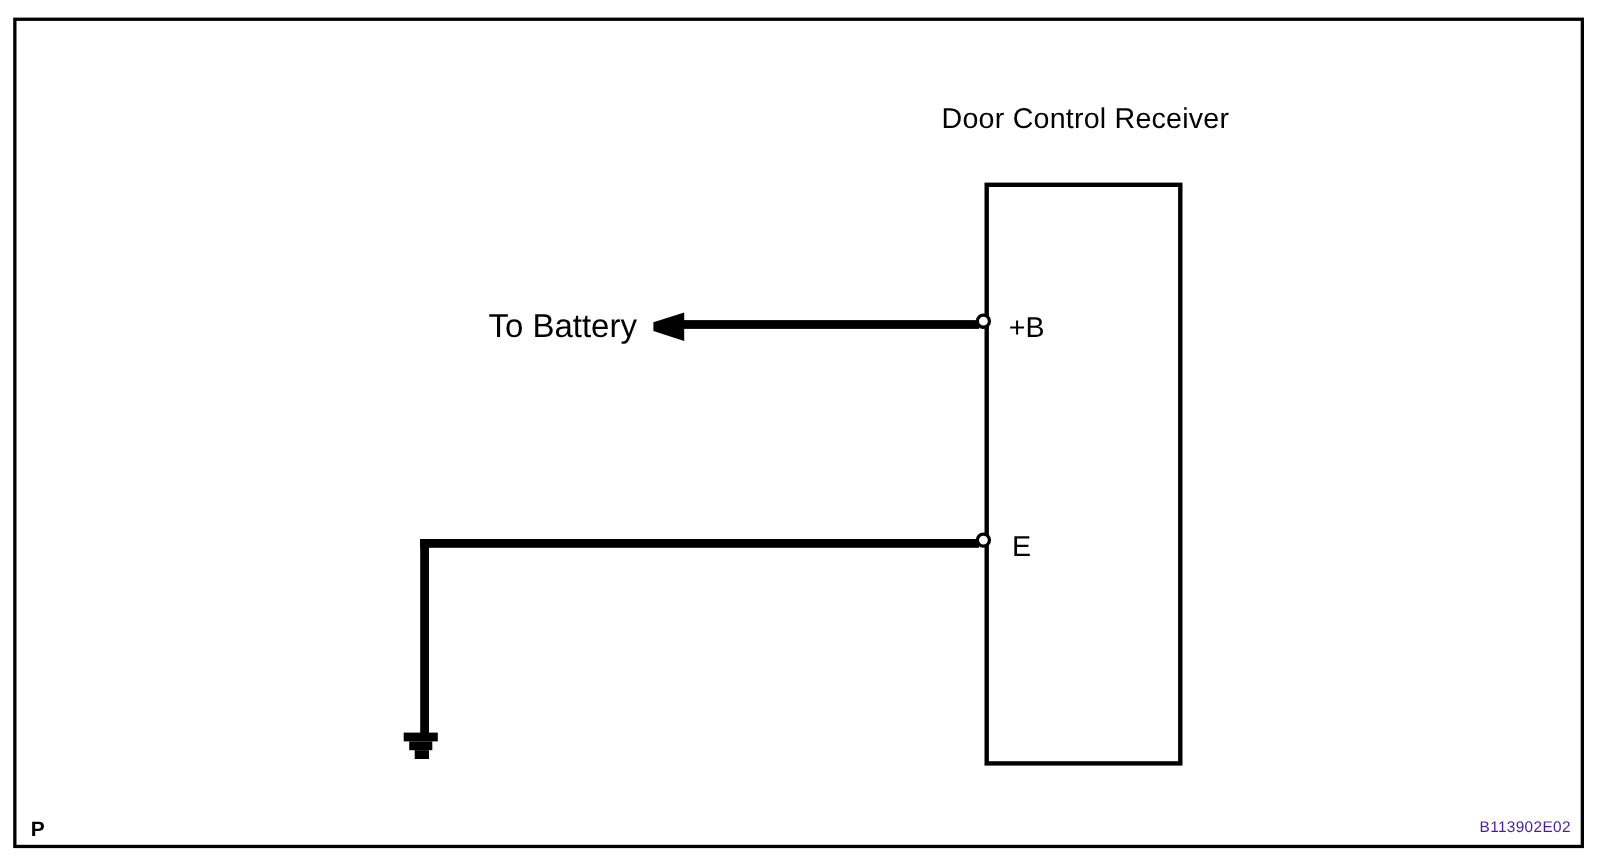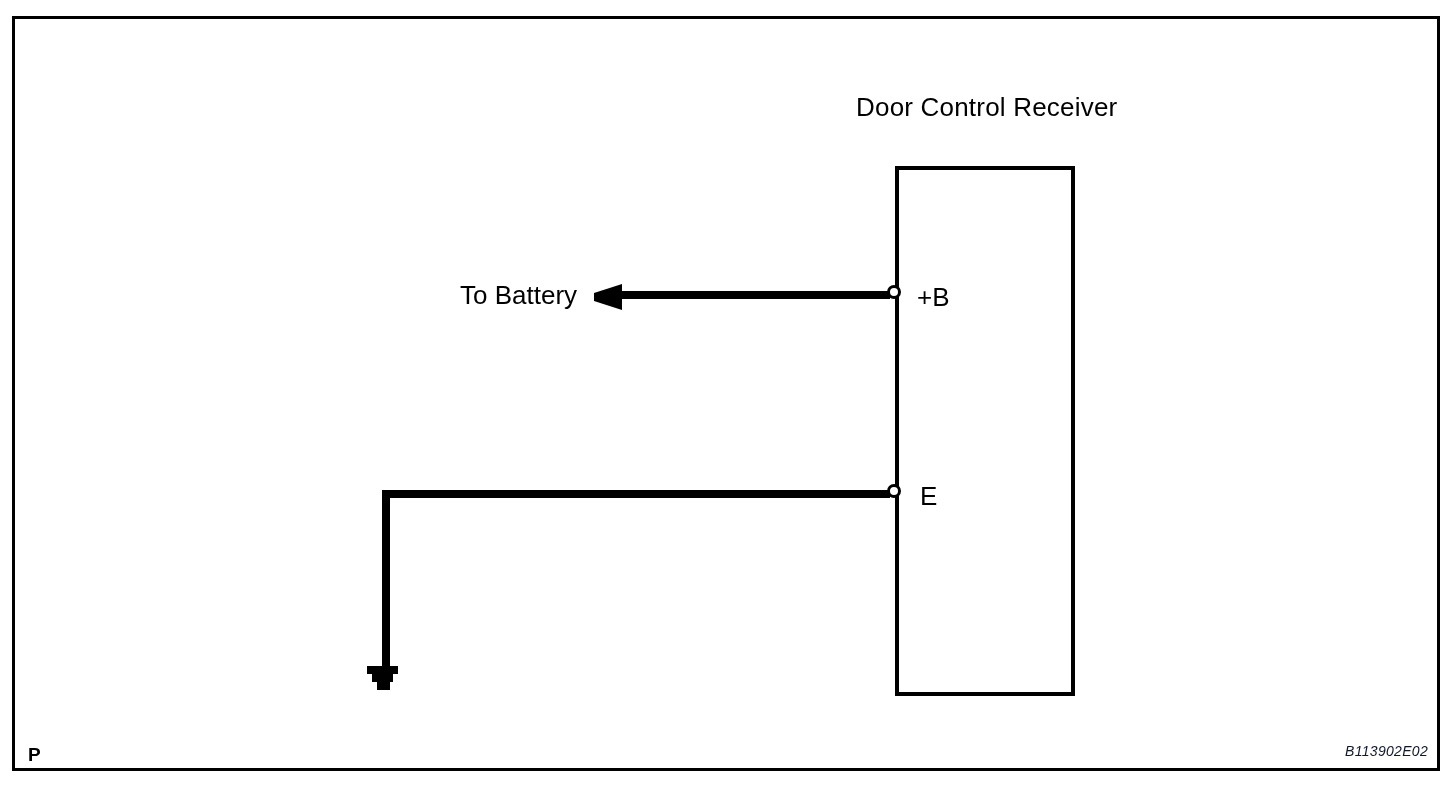--- a/index.html
+++ b/index.html
@@ -61,44 +61,42 @@
     position: absolute;
     font-size: 26px;
     color: #000;
     white-space: nowrap;
   }
   .label-b { left: 913px; top: 278px; }
   .label-e { left: 916px; top: 477px; }
   .to-battery-label {
     position: absolute;
     left: 440px; top: 276px;
-    font-size: 26px;
+    font-size: 30px;
     color: #000;
     white-space: nowrap;
-    margin-left: 16px;
   }
   .ground-icon { position: absolute; left: 0; top: 0; }
   .ground-bar { position: absolute; background: #000; }
   .ground-bar-1 { left: 367px; top: 666px; width: 31px; height: 5px; }
   .ground-bar-2 { left: 372px; top: 674px; width: 21px; height: 5px; }
   .ground-bar-3 { left: 377px; top: 682px; width: 13px; height: 4px; }
   .page-marker {
     position: absolute;
     left: 24px; top: 740px;
     font-size: 19px;
     font-weight: bold;
     color: #000;
   }
   .figure-code {
     position: absolute;
     right: 24px; top: 739px;
     font-size: 14px;
-    color: #0f172a;
+    color: #4c1d95;
     letter-spacing: 0.3px;
-    font-style: italic;
   }
 </style>
 </head>
 <body>
 
 <div class="canvas">
 
   <div class="outer-border"></div>
 
   <div class="diagram-title">Door Control Receiver</div>

